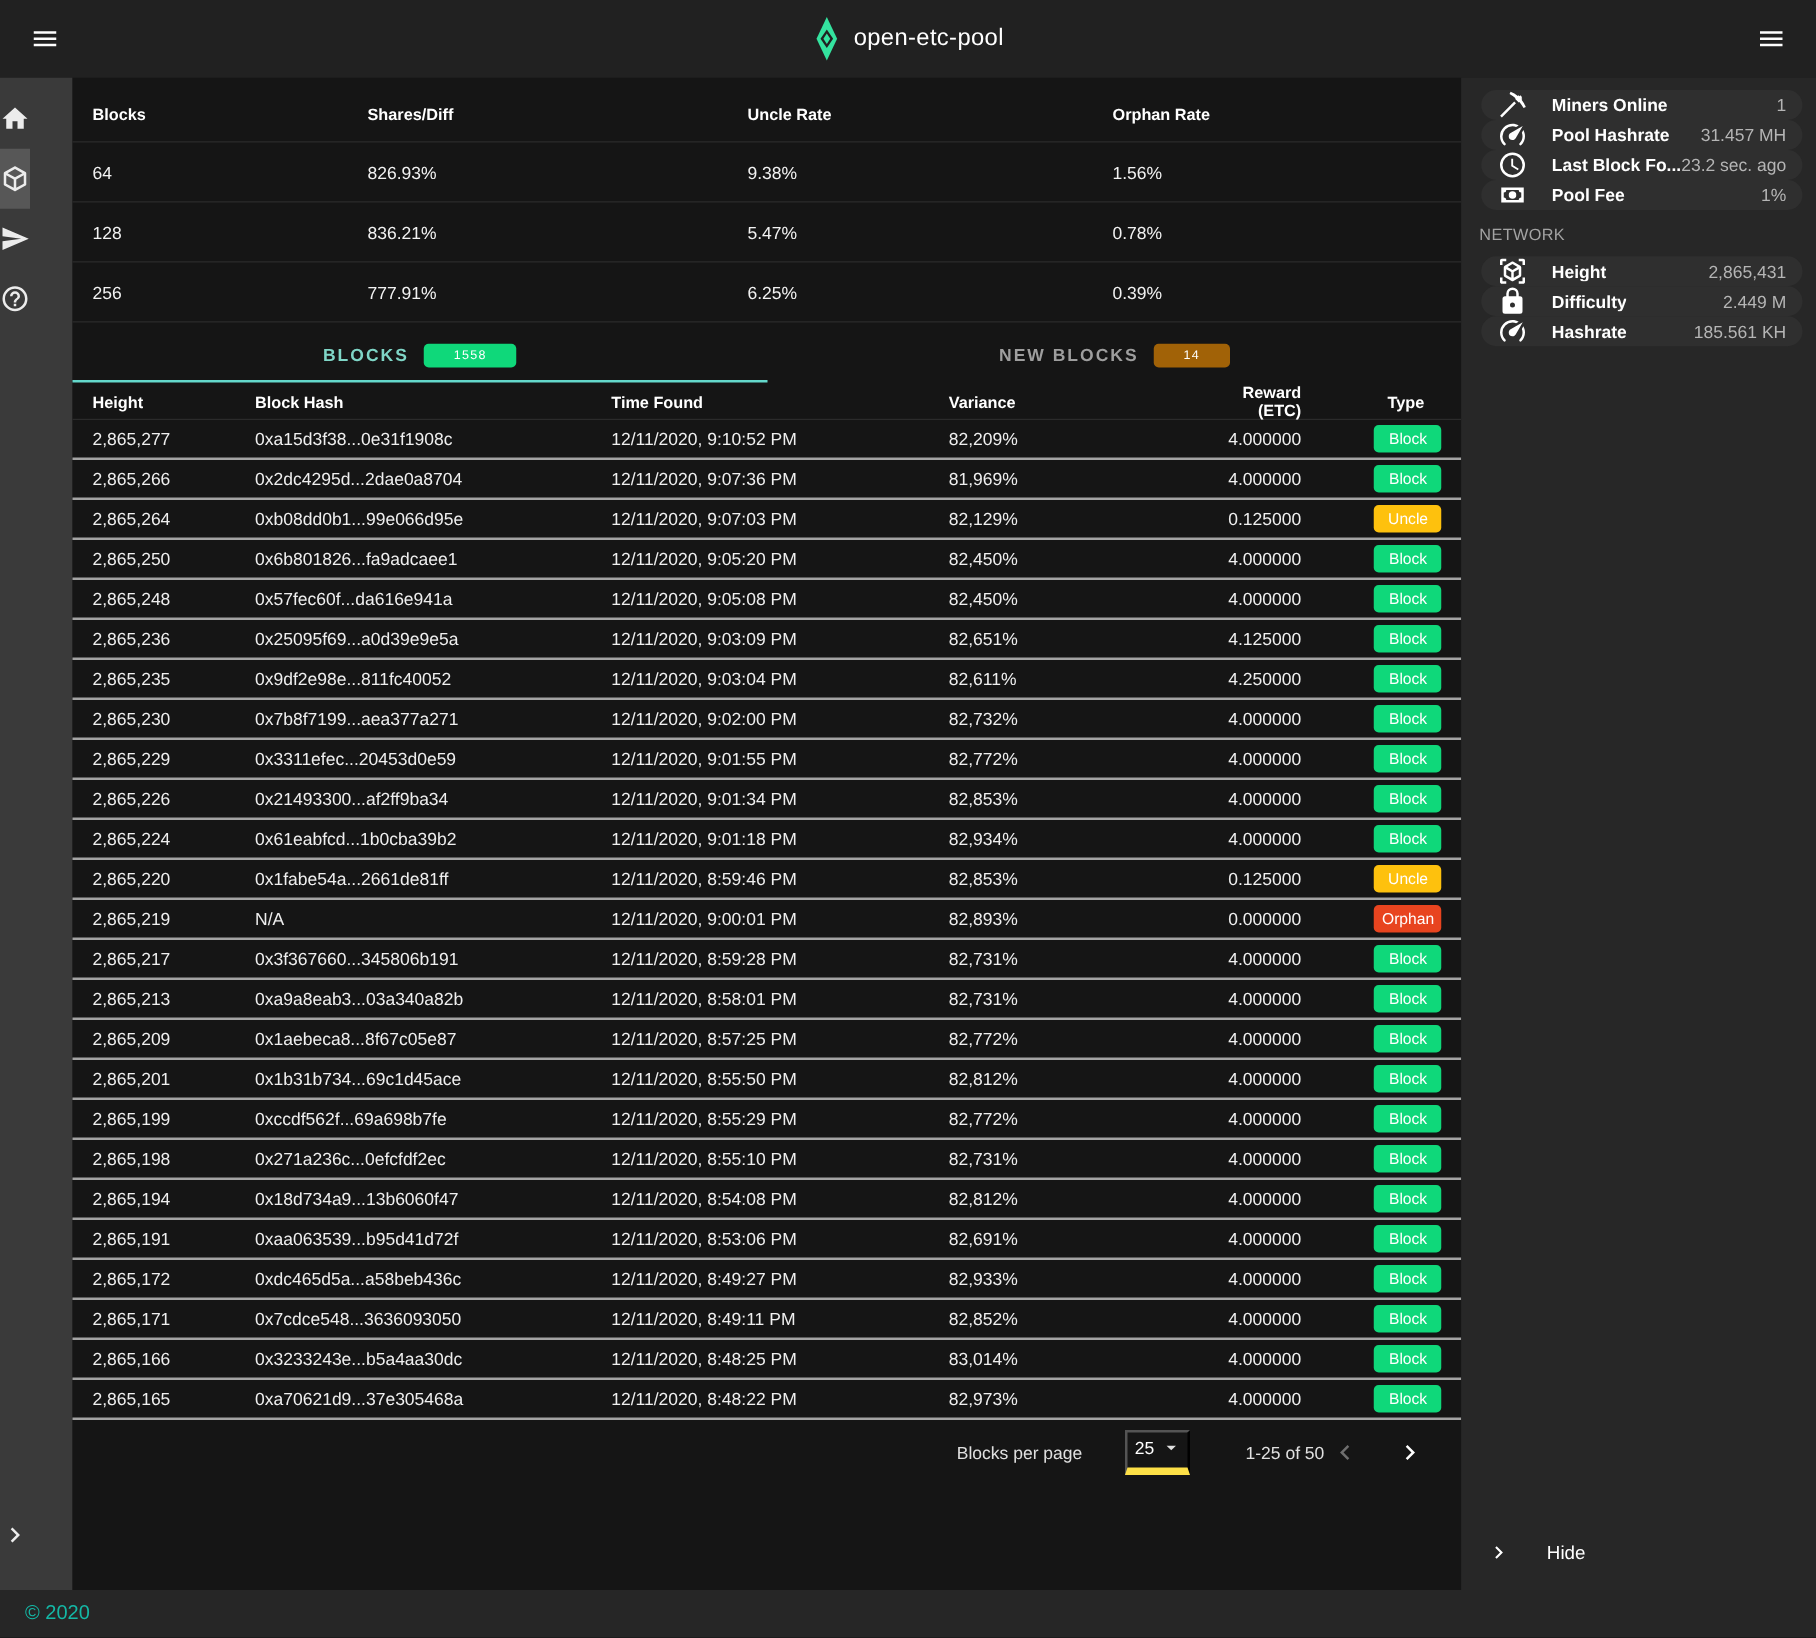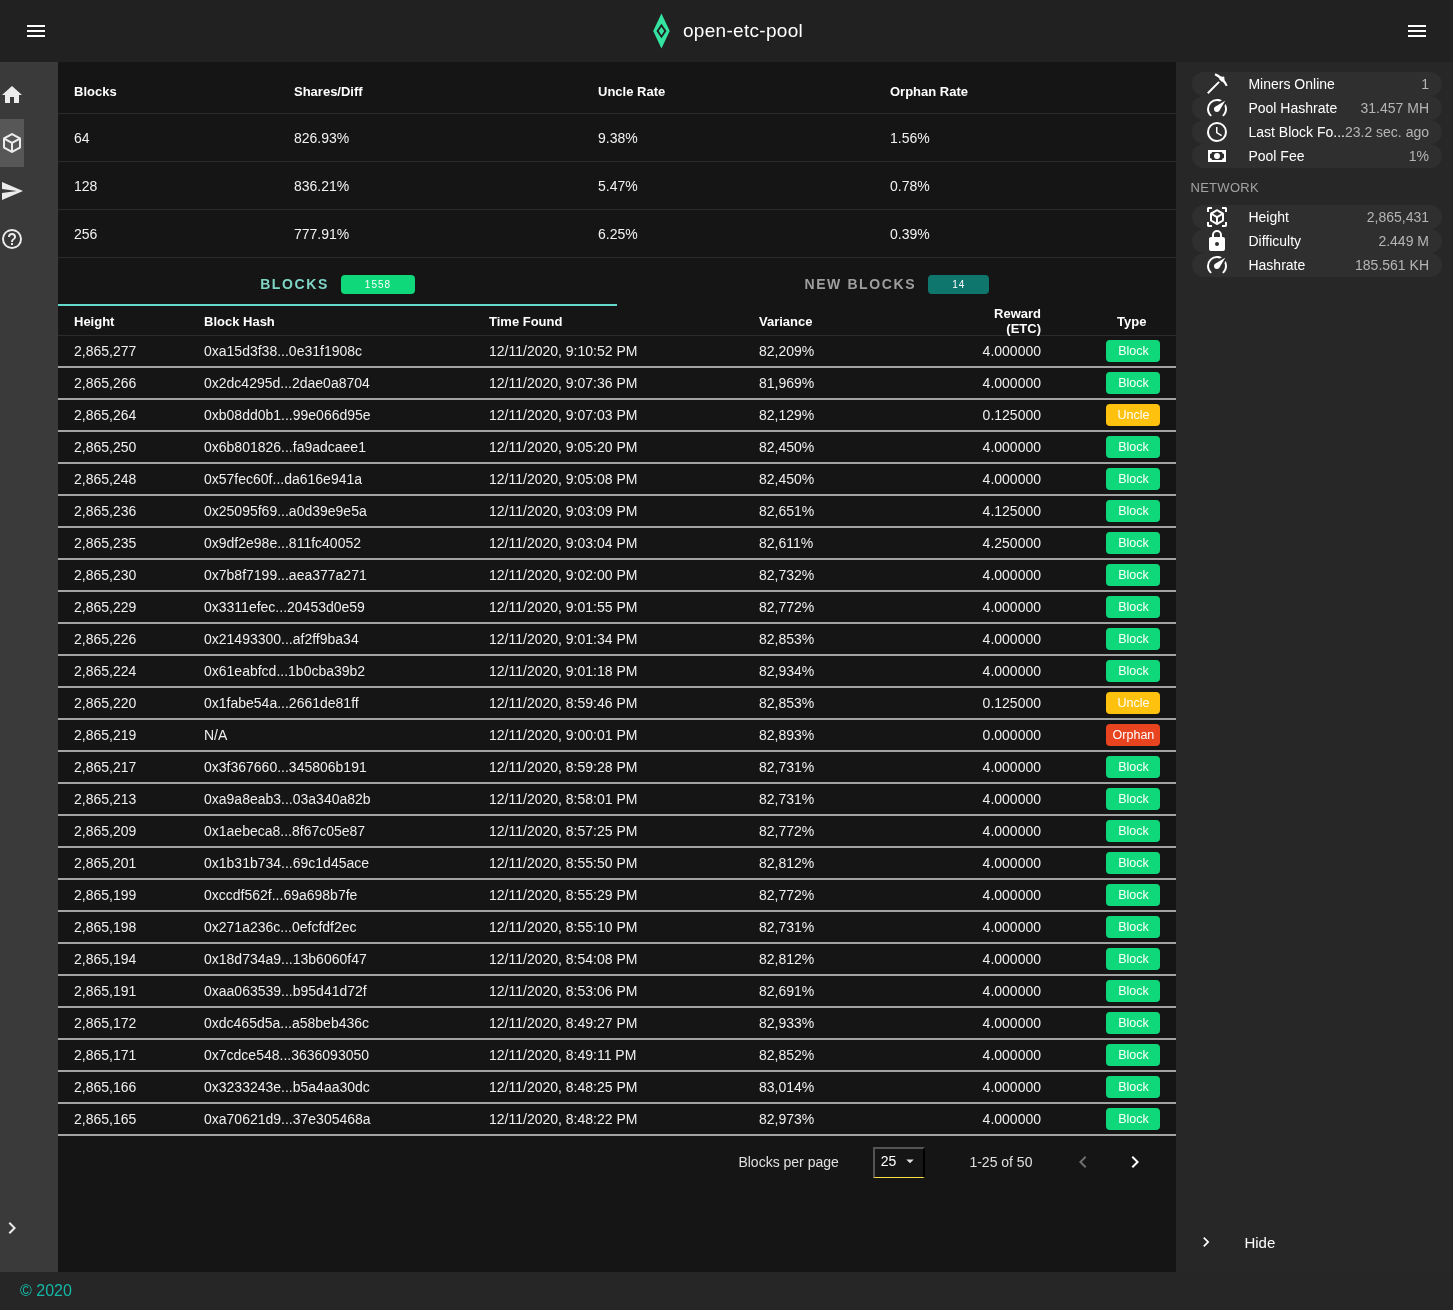--- a/index.html
+++ b/index.html
@@ -40,35 +40,35 @@
   .tbl-head, .tbl-row { display:grid; grid-template-columns:130px 285px 270px 200px 82px 1fr; align-items:center; padding:0 16px; }
   .tbl-head { height:30px; font-size:13px; font-weight:bold; color:#fff; border-bottom:1px solid #2b2b2b; }
   .tbl-row { height:32px; font-size:14px; color:#efefef; border-bottom:2px solid #a3a3a3; }
   .c-reward { text-align:right; }
   .c-type { text-align:right; }
   .tbl-head .c-type { padding-right:14px; }
   .chip { display:inline-block; min-width:54px; padding:4px 6px; border-radius:4px; text-align:center; font-size:12.5px; color:#fff; }
 
   .pagination { display:flex; align-items:center; justify-content:flex-end; height:52px; padding-right:24px; font-size:14px; color:#e0e0e0; }
   .pp-label { margin-right:34px; }
-  .pp-select { display:flex; align-items:center; gap:5px; border-bottom:1px solid #fde047; padding:3px 4px 7px 6px; cursor:pointer; color:#fff; background:none; font-family:inherit; font-size:14px; }
+  .pp-select { display:flex; align-items:center; gap:5px; border-bottom:6px solid #fde047; padding:3px 4px 7px 6px; cursor:pointer; color:#fff; background:none; font-family:inherit; font-size:14px; }
   .pp-select svg { width:18px; height:18px; color:#e0e0e0; }
-  .pp-range { margin-left:44px; margin-right:34px; }
+  .pp-range { margin-left:44px; }
   .page-btn { width:34px; height:34px; display:flex; align-items:center; justify-content:center; background:none; border:none; color:#fff; cursor:pointer; }
   .page-btn svg { width:24px; height:24px; }
   .page-btn.disabled { color:#6f6f6f; }
   .page-btn + .page-btn { margin-left:18px; }
 
   
   .right-panel { flex:0 0 257px; background:#272727; display:flex; flex-direction:column; padding-top:10px; }
   .section-title { padding:12px 14px 10px; font-size:13px; color:#a3a3a3; letter-spacing:.3px; }
   .pill { flex:0 0 44px; margin:0 11px 0 16px; background:#2f2f2f; border-radius:22px; display:flex; align-items:center; }
   .pill .p-icon { display:flex; margin-left:13px; color:#fff; }
   .pill .p-icon svg { width:24px; height:24px; }
-  .pill .p-label { margin-left:19px; font-size:14px; font-weight:normal; color:#fff; white-space:nowrap; overflow:hidden; text-overflow:ellipsis; }
+  .pill .p-label { margin-left:19px; font-size:14px; font-weight:bold; color:#fff; white-space:nowrap; overflow:hidden; text-overflow:ellipsis; }
   .pill .p-value { margin-left:auto; margin-right:13px; font-size:14px; color:#b5b5b5; white-space:nowrap; }
   .hide-row { margin-top:auto; margin-bottom:8px; height:44px; display:flex; align-items:center; padding-left:20px; gap:28px; background:none; border:none; color:#fff; font-family:inherit; font-size:15px; cursor:pointer; }
   .hide-row svg { width:20px; height:20px; }
 
   
   .footer { flex:0 0 38px; background:#262626; display:flex; align-items:center; padding-left:20px; font-size:16px; color:#14b8a6; }
 </style>
 </head>
 <body>
 
@@ -175,21 +175,21 @@
           </div>
       </section>
 
       <div class="tabs">
           <button class="tab active">
             <span>BLOCKS</span>
             <span class="badge" style="background: rgb(15, 216, 122);">1558</span>
           </button>
           <button class="tab">
             <span>NEW BLOCKS</span>
-            <span class="badge" style="background: #0f766e;">14</span>
+            <span class="badge" style="background: #a16207;">14</span>
           </button>
         </div>
 
       <section>
         <div class="tbl-head">
             <span class="c-height">Height</span>
             <span class="c-hash">Block Hash</span>
             <span class="c-time">Time Found</span>
             <span class="c-variance">Variance</span>
             <span class="c-reward">Reward (ETC)</span>

